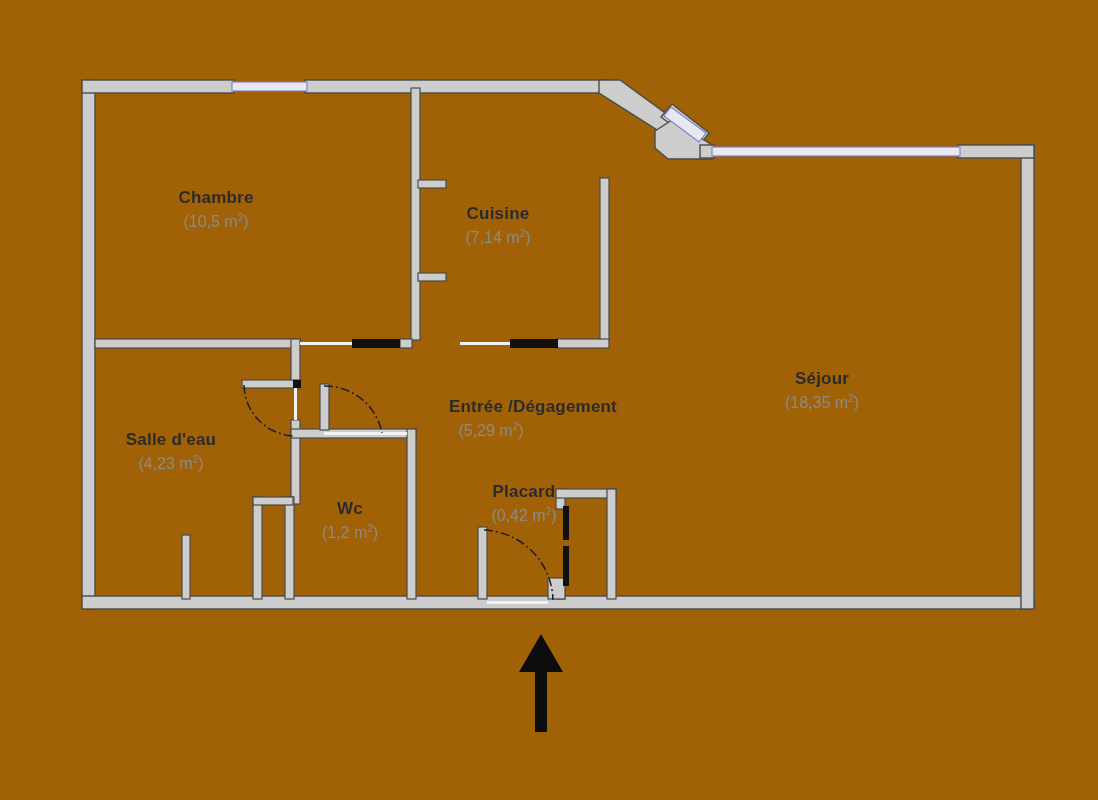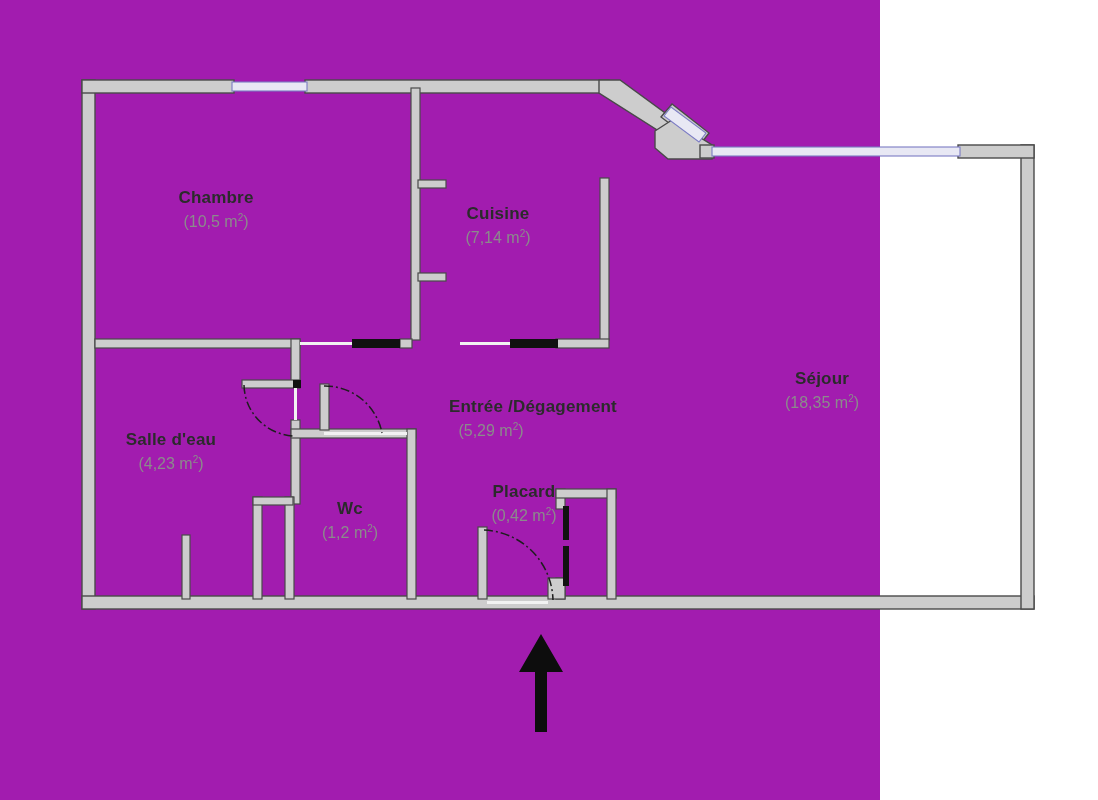--- a/index.html
+++ b/index.html
@@ -9,23 +9,23 @@
     background: #ffffff;
   }
   body {
     width: 1098px;
     height: 800px;
     font-family: "Liberation Sans", sans-serif;
     overflow: hidden;
   }
   #floorplan-root {
     position: relative;
-    width: 880px;
+    width: 1098px;
     height: 800px;
-    background: #a21caf;
+    background: #a16207;
   }
   #plan-svg {
     display: block;
     width: 1098px;
     height: 800px;
   }
   .room-label-name {
     font-family: "Liberation Sans", sans-serif;
     font-weight: bold;
     font-size: 17px;

